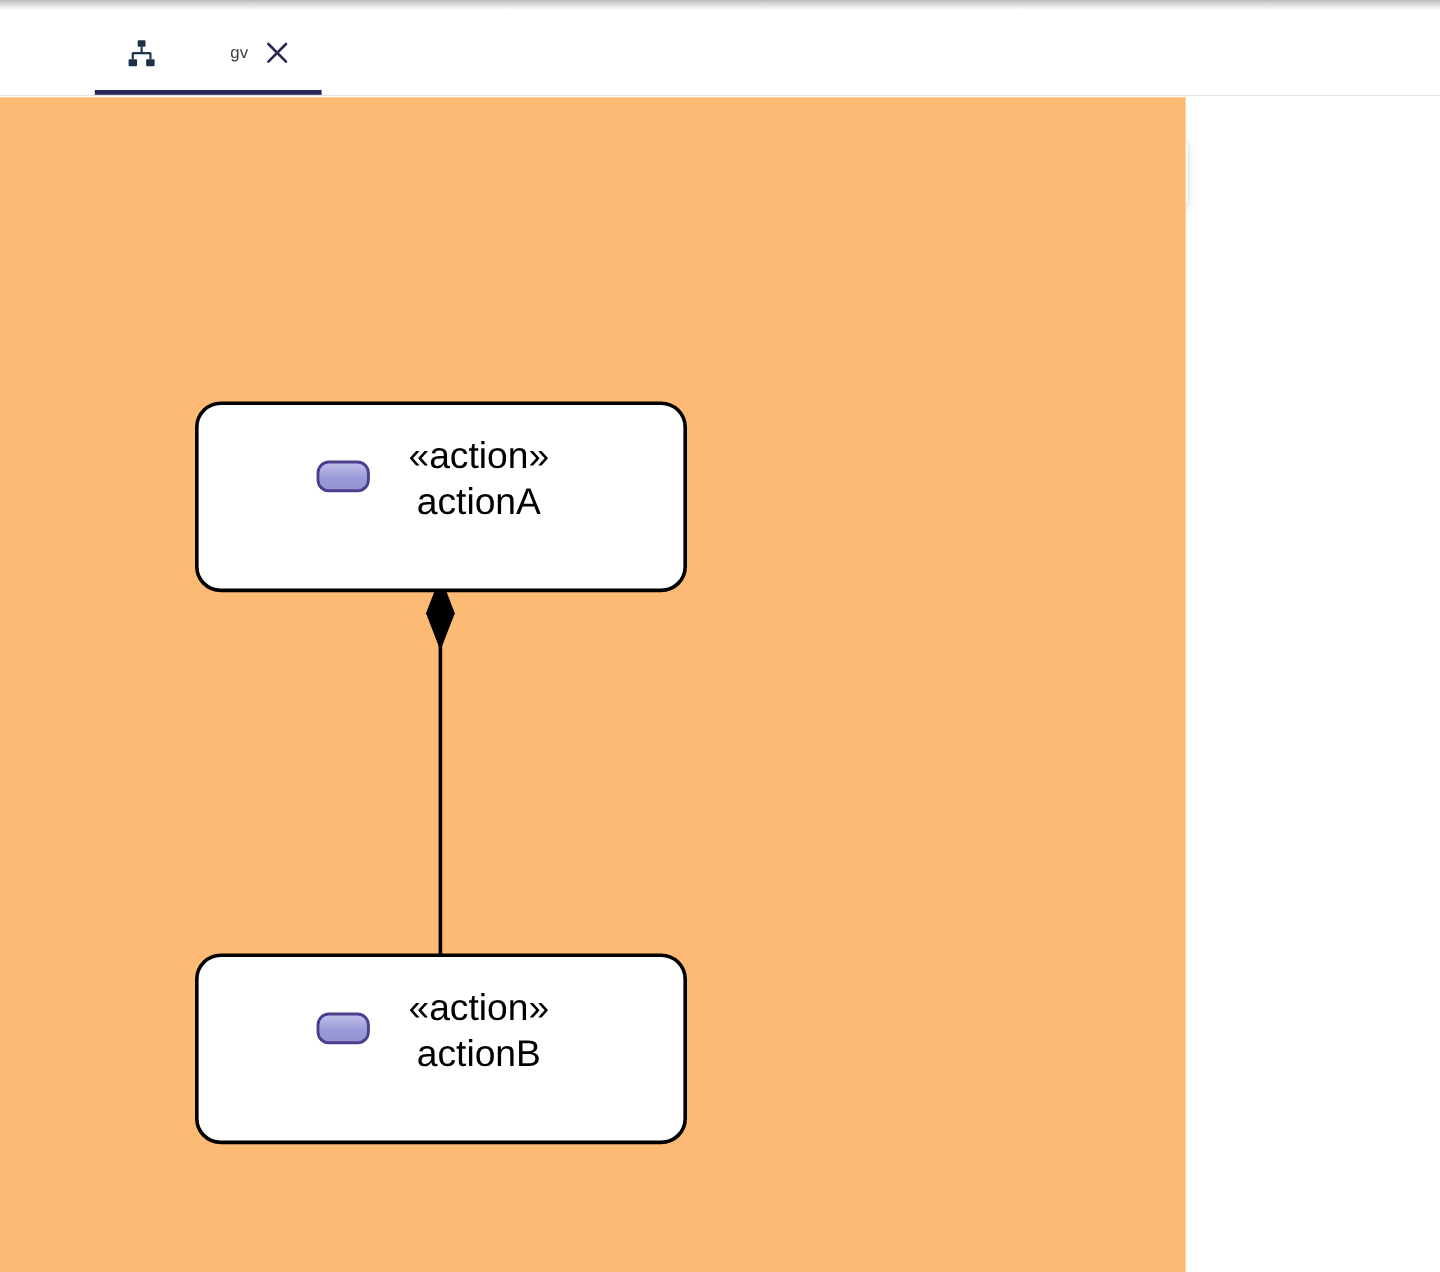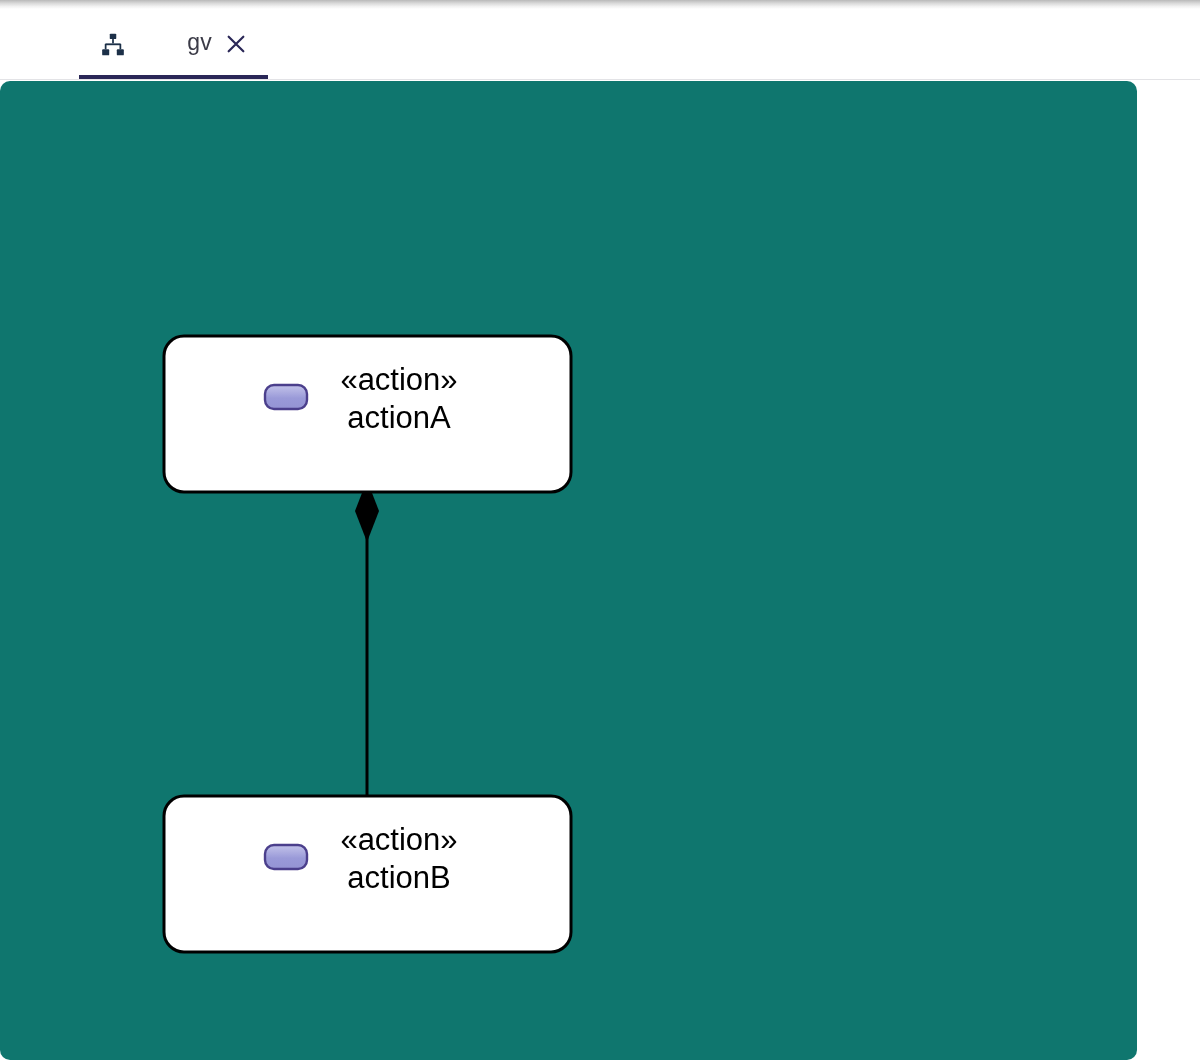--- a/index.html
+++ b/index.html
@@ -50,21 +50,21 @@
     cursor: pointer;
   }
   .tab-icon {
     width: 26px;
     height: 26px;
     display: block;
     flex: none;
     margin-top: 2px;
   }
   .tab-label {
-    font-size: 23px;
+    font-size: 14px;
     color: #3b3b47;
     letter-spacing: 0.2px;
     line-height: 1;
     margin-top: 1px;
     margin-left: 48px;
   }
   .tab-close {
     width: 22px;
     height: 22px;
     display: block;
@@ -109,25 +109,24 @@
     justify-content: center;
     cursor: pointer;
     flex: none;
   }
 
   
   .canvas {
     position: absolute;
     left: 0;
     top: 81px;
-    width: 1137px;
+    width: 988px;
     height: 979px;
-    background: #0f766e;
+    background: #fdba74;
     overflow: hidden;
-    border-radius: 10px;
   }
   .diagram-svg {
     position: absolute;
     left: 0;
     top: 0;
   }
   .node-text {
     font-family: "Liberation Sans", sans-serif;
     font-size: 31px;
     fill: #000000;

